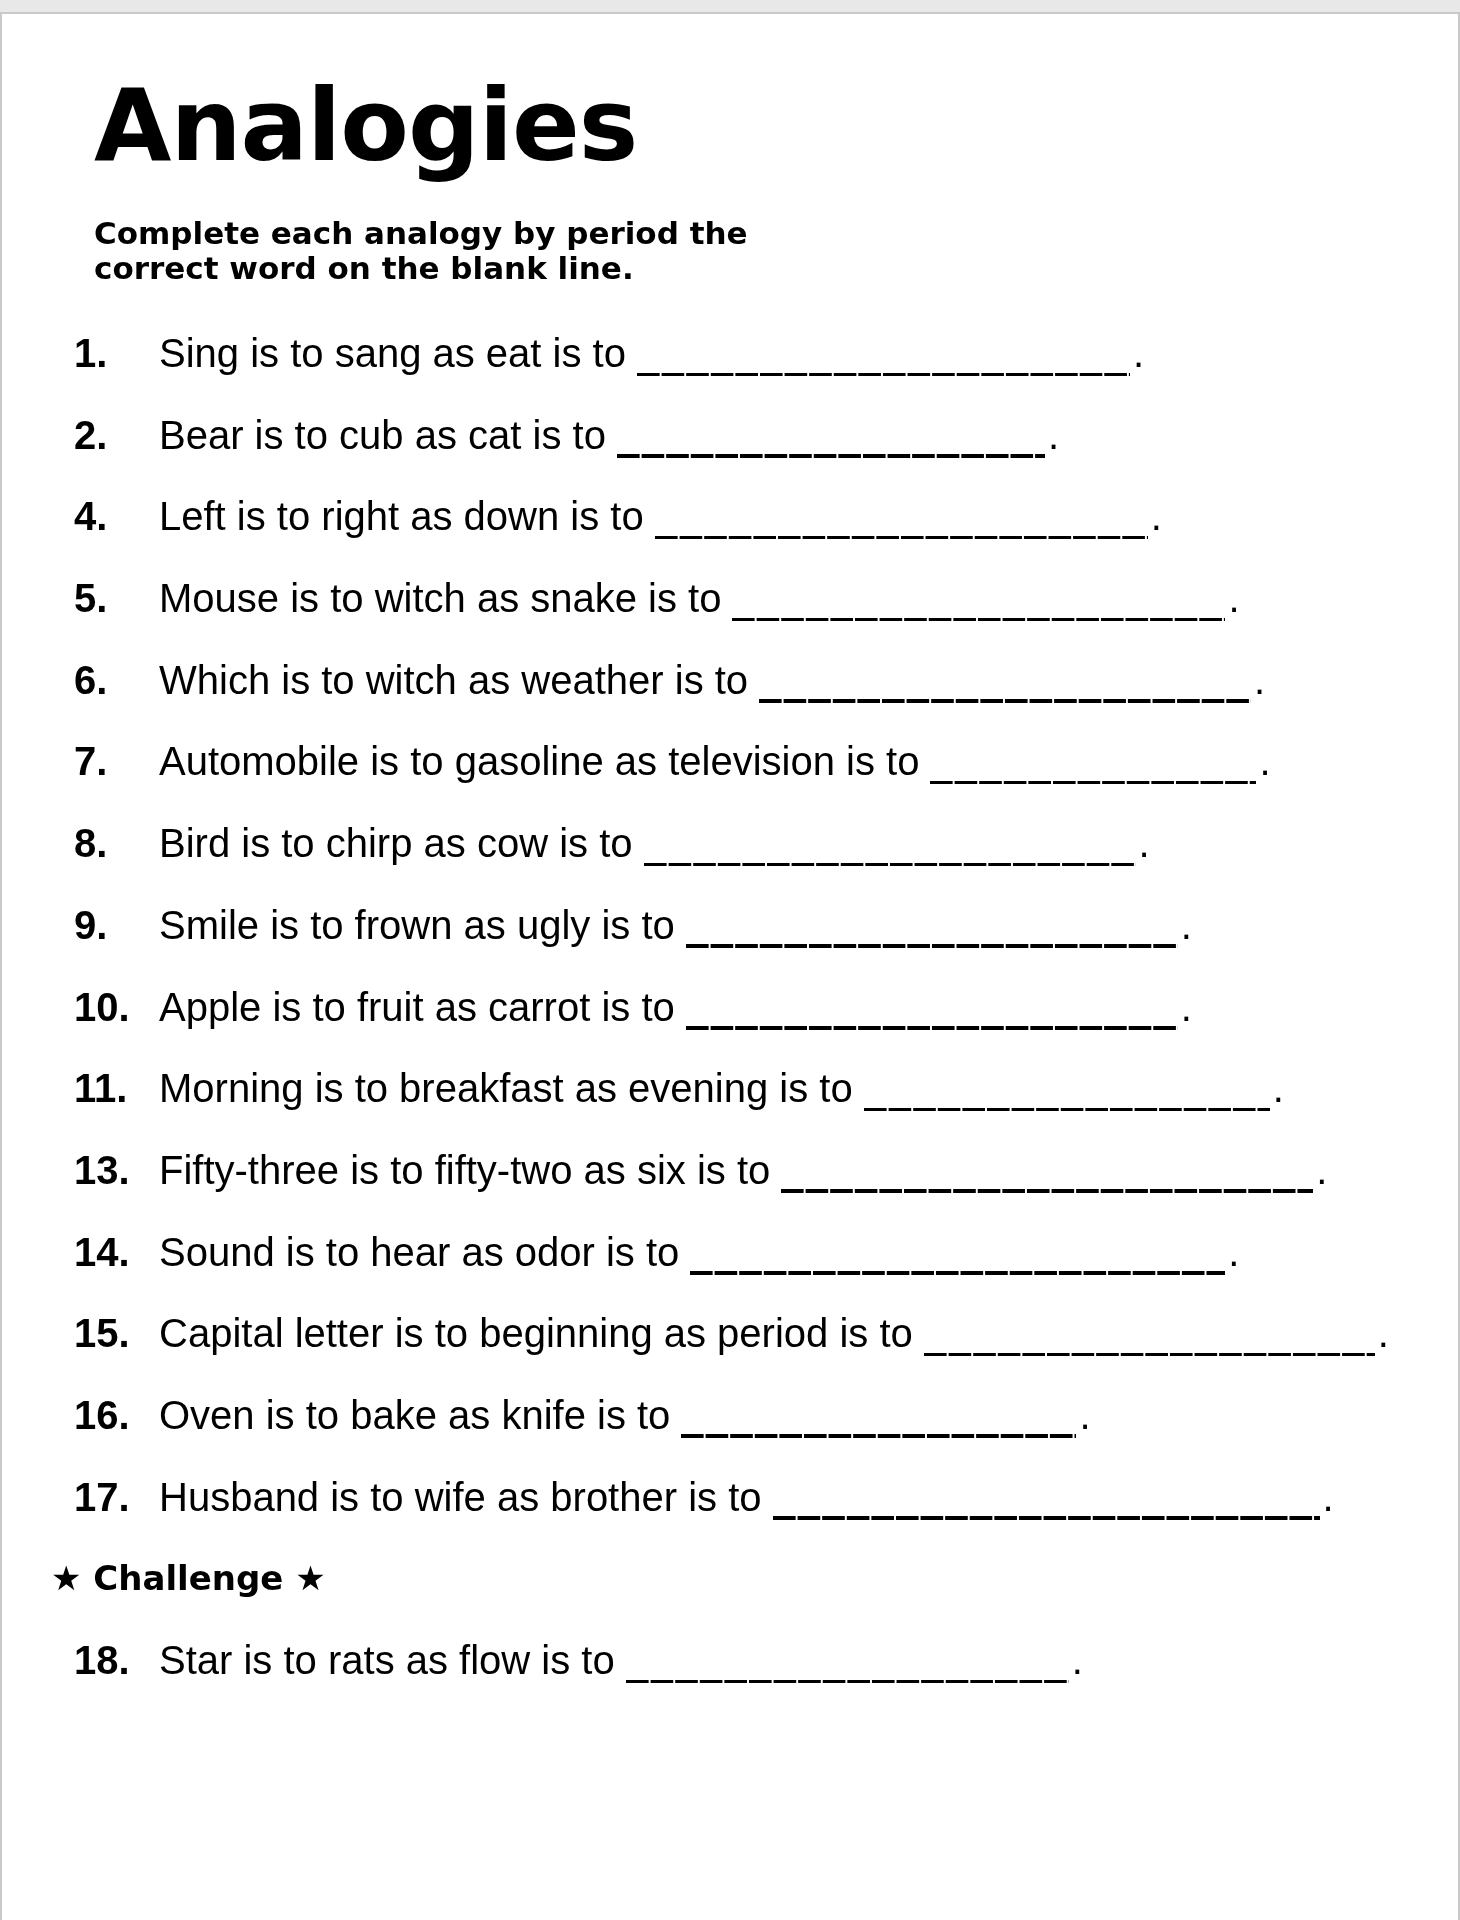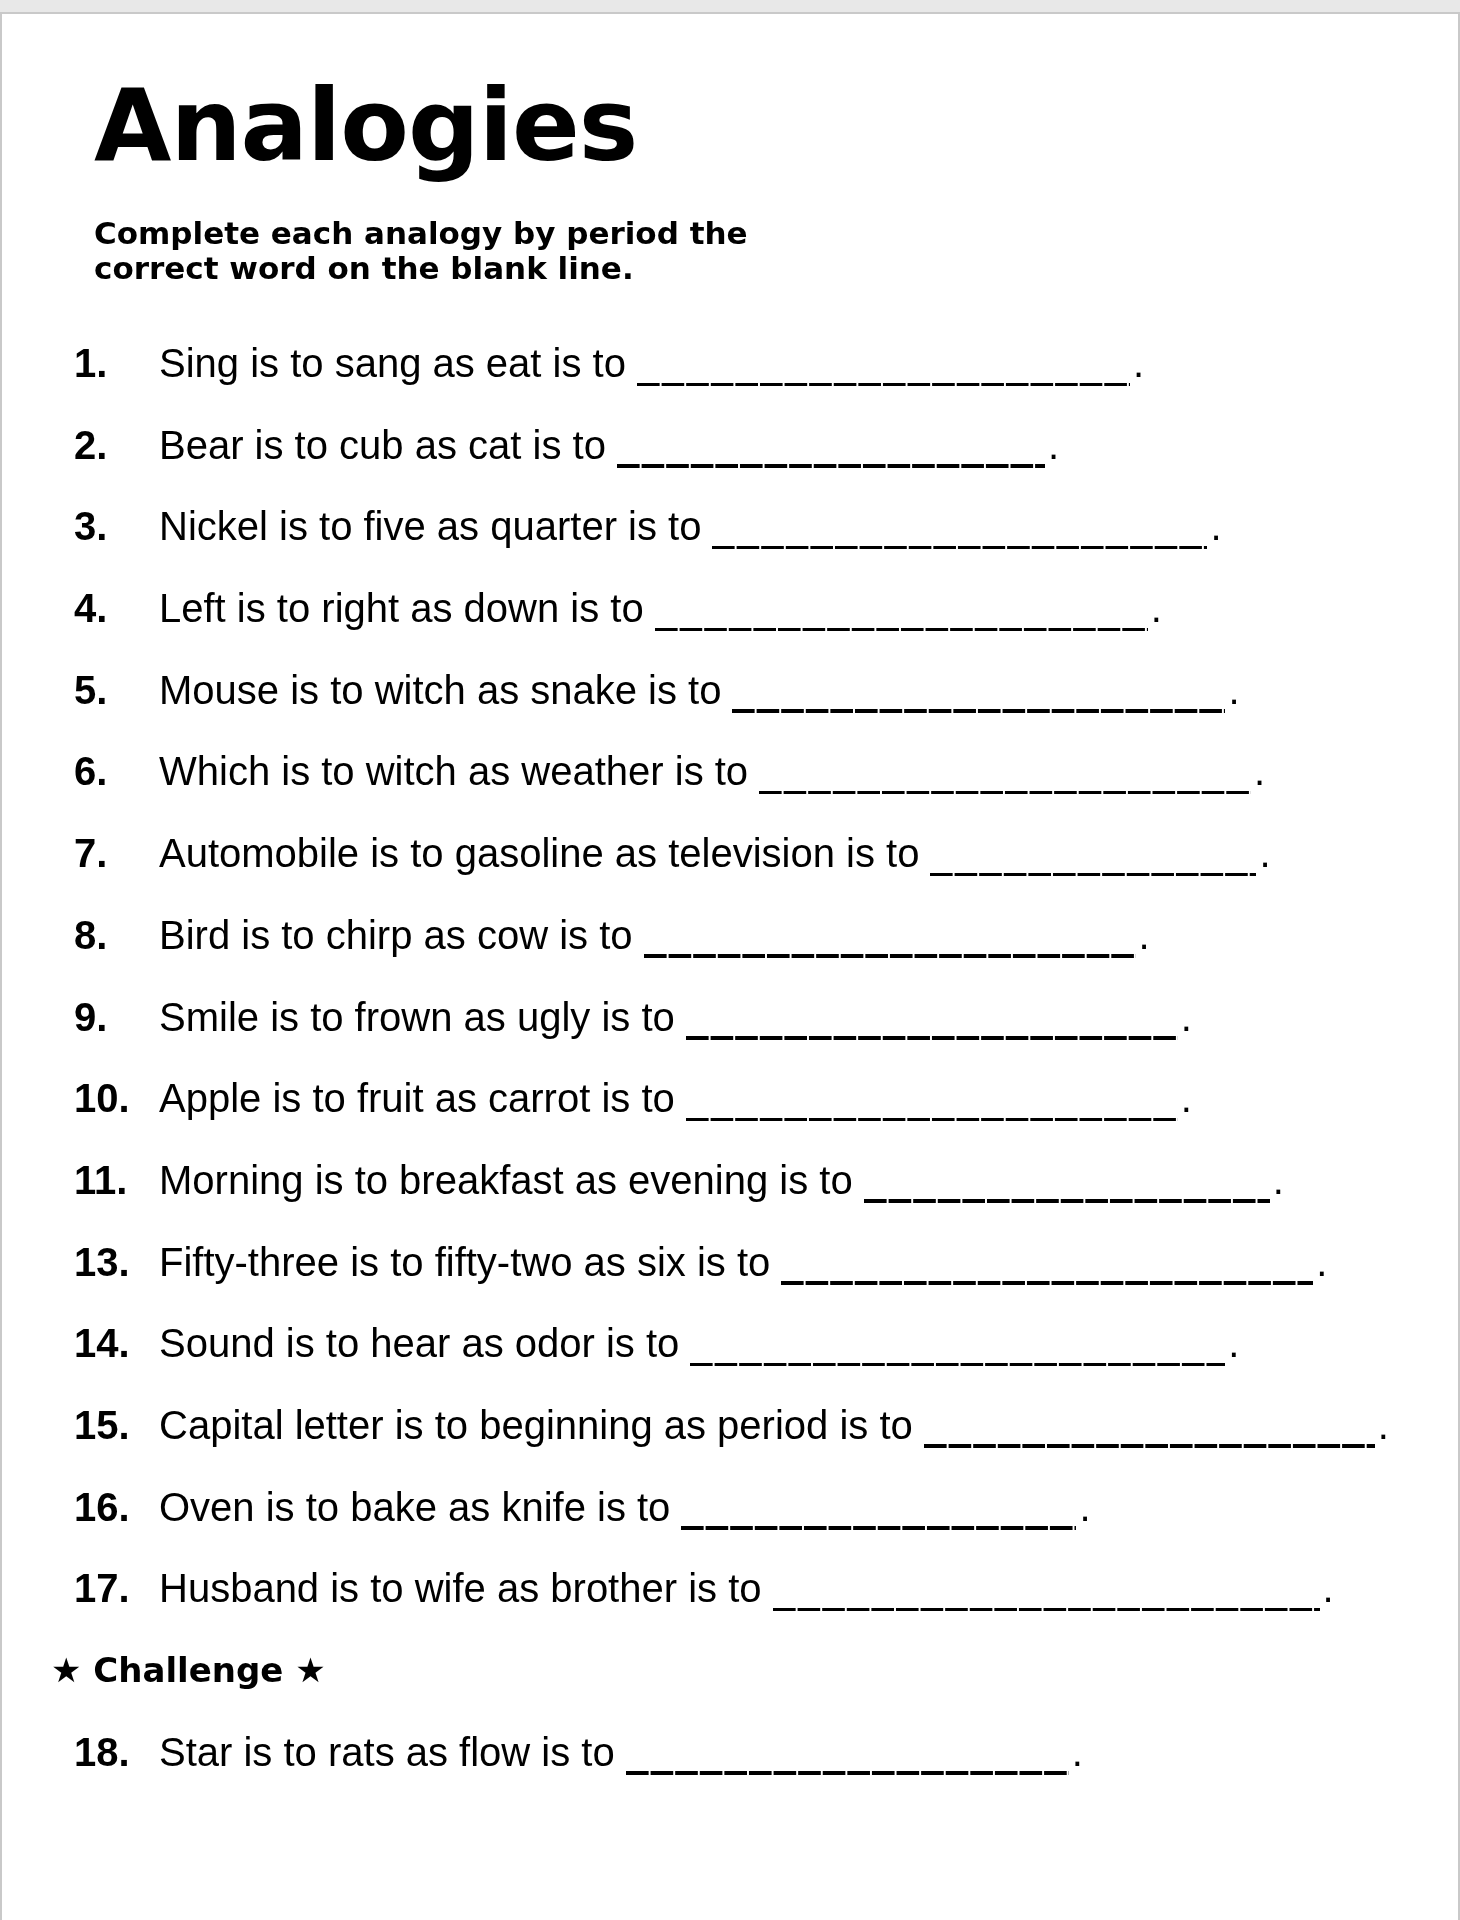--- a/index.html
+++ b/index.html
@@ -27,21 +27,21 @@
     position:absolute;
     left:92px;top:202px;
     font-family:"DejaVu Sans",sans-serif;
     font-weight:bold;
     font-size:31px;
     line-height:35px;
     white-space:nowrap;
   }
   .rows{
     position:absolute;
-    left:0;top:326px;
+    left:0;top:316px;
     width:100%;
   }
   .row{
     height:81.7px;
     box-sizing:border-box;
     padding-left:72px;
     font-family:"Liberation Sans",sans-serif;
     font-size:40px;
     line-height:46px;
     white-space:nowrap;
@@ -82,23 +82,20 @@
   </div>
   <div class="rows">
   <div class="row">
     <span class="num">1.</span><span class="txt">Sing is to sang as eat is to</span><span class="blank" style="width: 493px;"></span><span class="punct">.</span>
   </div>
 
   <div class="row">
     <span class="num">2.</span><span class="txt">Bear is to cub as cat is to</span><span class="blank" style="width: 428px;"></span><span class="punct">.</span>
   </div>
 
-  <div class="row">
-    <span class="num">3.</span><span class="txt">Nickel is to five as quarter is to</span><span class="blank" style="width: 495px;"></span><span class="punct">.</span>
-  </div>
 
   <div class="row">
     <span class="num">4.</span><span class="txt">Left is to right as down is to</span><span class="blank" style="width: 493px;"></span><span class="punct">.</span>
   </div>
 
   <div class="row">
     <span class="num">5.</span><span class="txt">Mouse is to witch as snake is to</span><span class="blank" style="width: 493px;"></span><span class="punct">.</span>
   </div>
 
   <div class="row">

